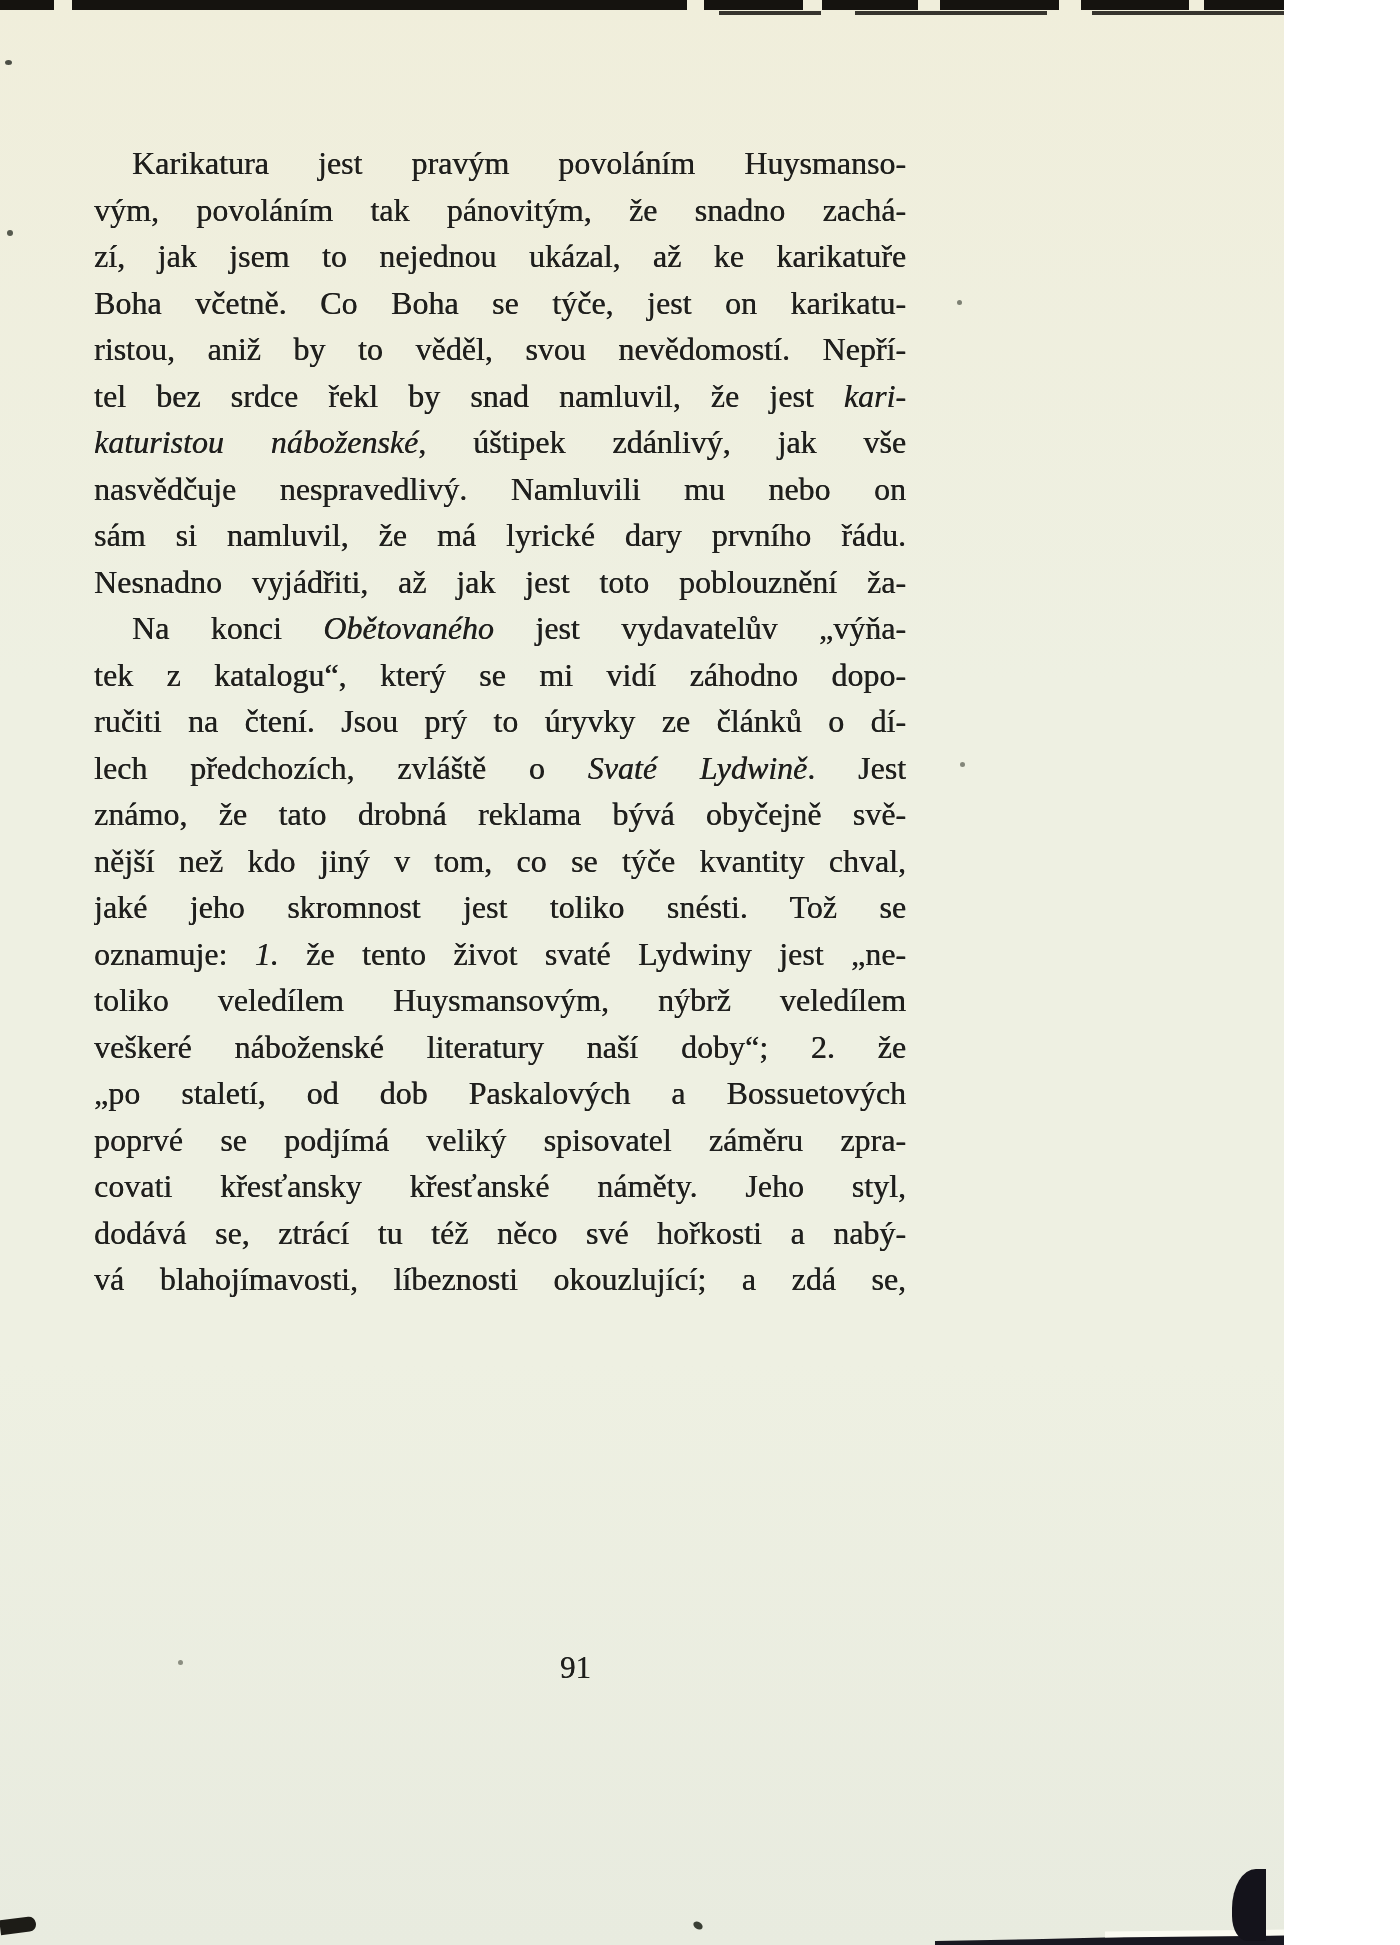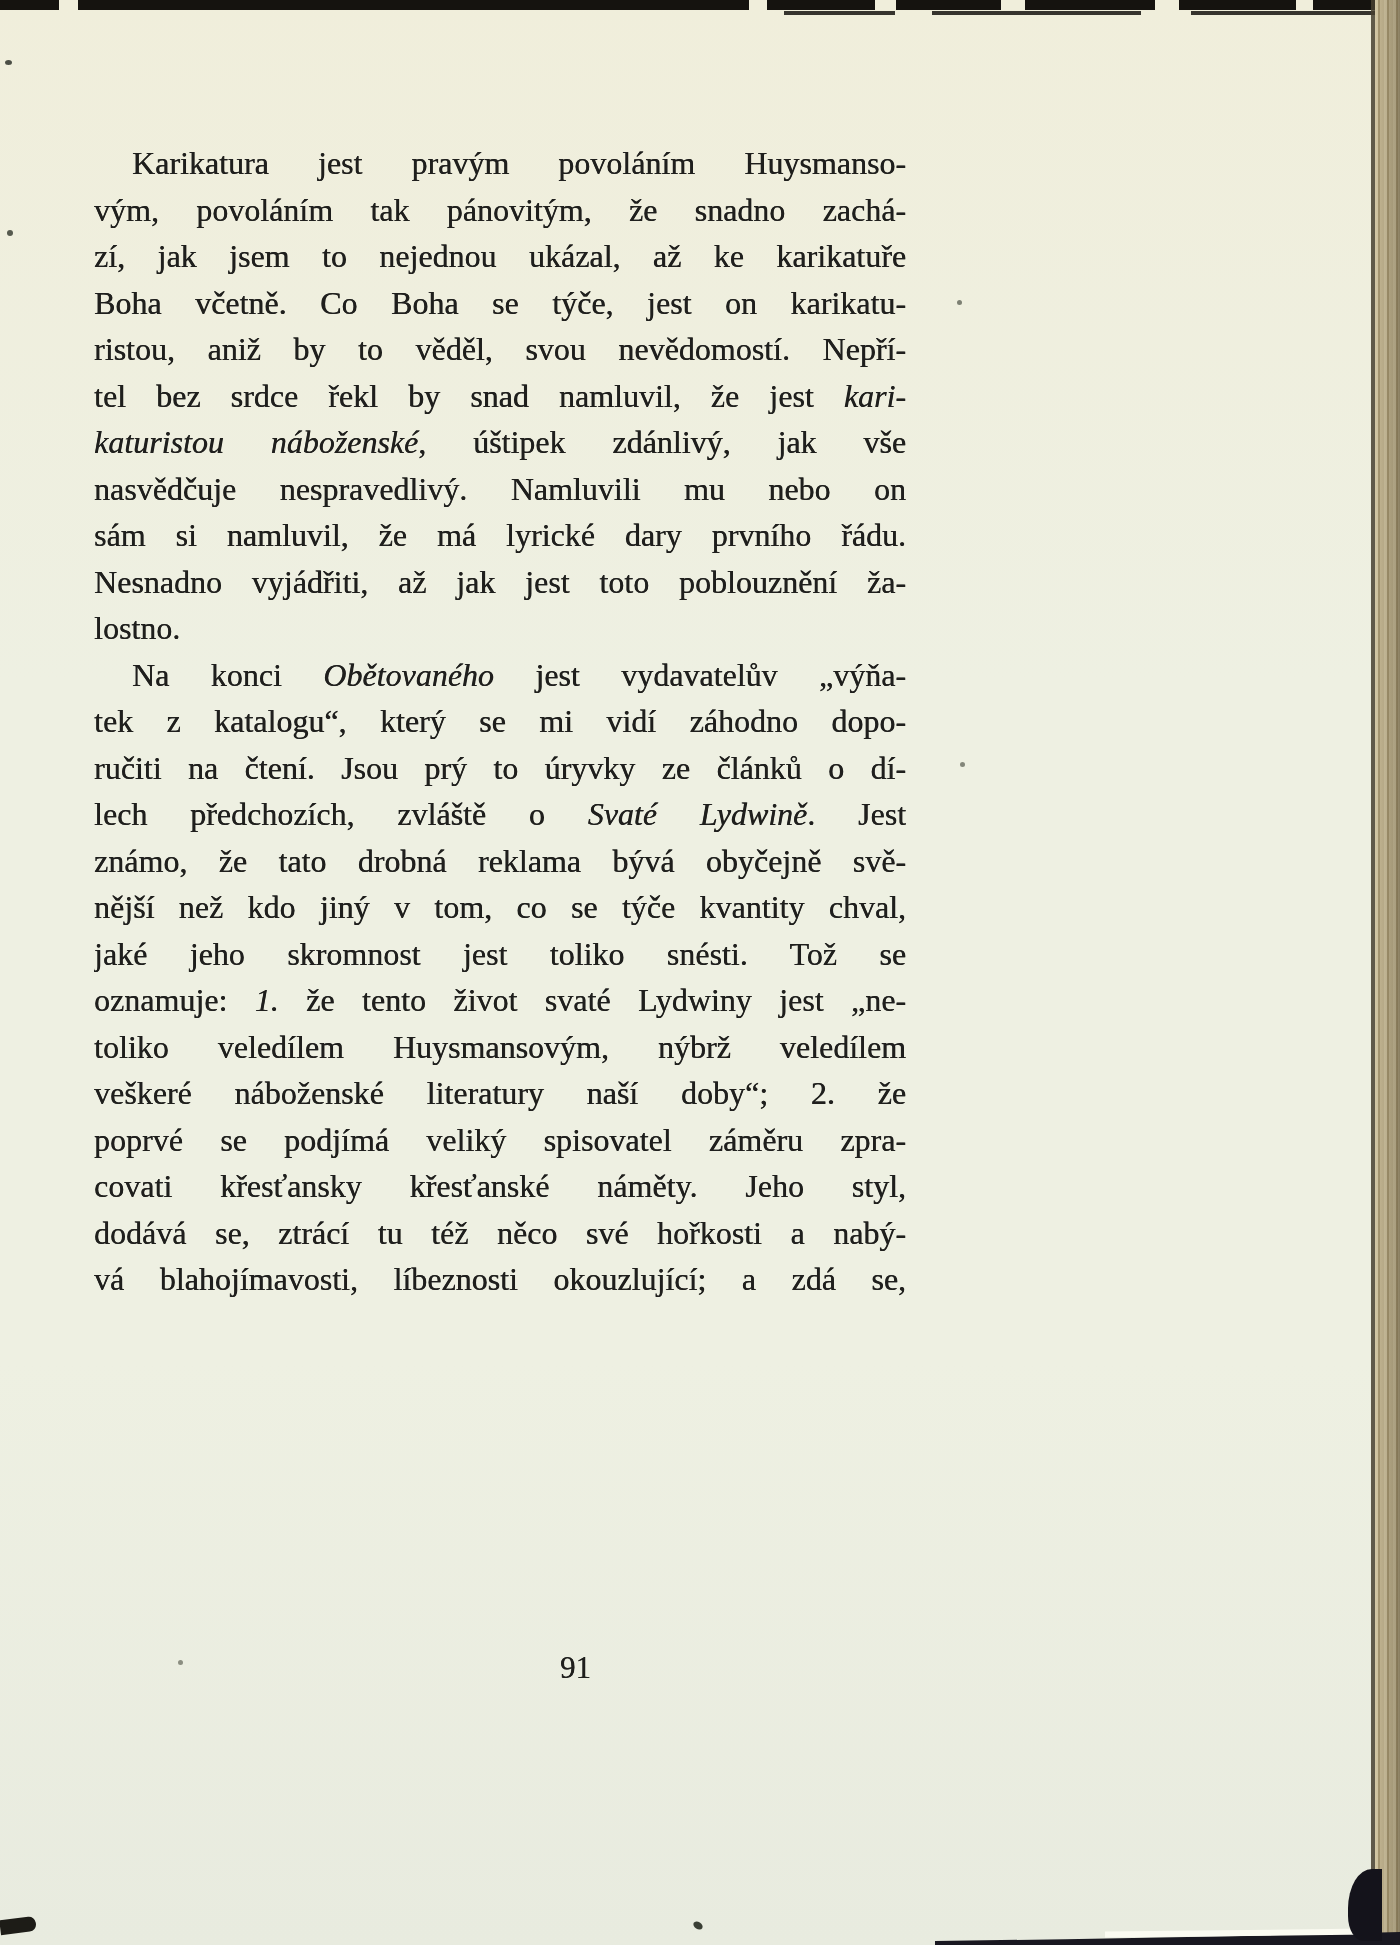--- a/index.html
+++ b/index.html
@@ -5,21 +5,21 @@
   html, body {
     margin: 0;
     padding: 0;
     width: 1400px;
     height: 1945px;
     overflow: hidden;
     font-family: "Liberation Serif", "DejaVu Serif", serif;
   }
   .scan {
     position: relative;
-    width: 1400px;
+    width: 1284px;
     height: 1945px;
     background: linear-gradient(180deg,
       var(--paper_top, #f0eedb) 0%,
       var(--paper_mid, #eef0e2) 35%,
       var(--paper_mid, #eef0e2) 70%,
       var(--paper_bottom, #e8ebdf) 100%);
     overflow: hidden;
   }
 
   
@@ -153,31 +153,31 @@
       <div class="line indent"><span>Karikatura jest pravým povoláním Huysmanso-</span></div>
       <div class="line"><span>vým, povoláním tak pánovitým, že snadno zachá-</span></div>
       <div class="line"><span>zí, jak jsem to nejednou ukázal, až ke karikatuře</span></div>
       <div class="line"><span>Boha včetně. Co Boha se týče, jest on karikatu-</span></div>
       <div class="line"><span>ristou, aniž by to věděl, svou nevědomostí. Nepří-</span></div>
       <div class="line"><span>tel bez srdce řekl by snad namluvil, že jest </span><em>kari-</em></div>
       <div class="line"><em>katuristou náboženské</em><span>, úštipek zdánlivý, jak vše</span></div>
       <div class="line"><span>nasvědčuje nespravedlivý. Namluvili mu nebo on</span></div>
       <div class="line"><span>sám si namluvil, že má lyrické dary prvního řádu.</span></div>
       <div class="line"><span>Nesnadno vyjádřiti, až jak jest toto poblouznění ža-</span></div>
-      <div class="line short"><span>lostno.</span></div>
       <div class="line indent"><span>Na konci </span><em>Obětovaného</em><span> jest vydavatelův „výňa-</span></div>
       <div class="line"><span>tek z katalogu“, který se mi vidí záhodno dopo-</span></div>
       <div class="line"><span>ručiti na čtení. Jsou prý to úryvky ze článků o dí-</span></div>
       <div class="line"><span>lech předchozích, zvláště o </span><em>Svaté Lydwině</em><span>. Jest</span></div>
       <div class="line"><span>známo, že tato drobná reklama bývá obyčejně svě-</span></div>
       <div class="line"><span>nější než kdo jiný v tom, co se týče kvantity chval,</span></div>
       <div class="line"><span>jaké jeho skromnost jest toliko snésti. Tož se</span></div>
       <div class="line"><span>oznamuje: </span><em>1.</em><span> že tento život svaté Lydwiny jest „ne-</span></div>
       <div class="line"><span>toliko veledílem Huysmansovým, nýbrž veledílem</span></div>
       <div class="line"><span>veškeré náboženské literatury naší doby“; 2. že</span></div>
+      <div class="line"><span>„po staletí, od dob Paskalových a Bossuetových</span></div>
       <div class="line"><span>poprvé se podjímá veliký spisovatel záměru zpra-</span></div>
       <div class="line"><span>covati křesťansky křesťanské náměty. Jeho styl,</span></div>
       <div class="line"><span>dodává se, ztrácí tu též něco své hořkosti a nabý-</span></div>
       <div class="line"><span>vá blahojímavosti, líbeznosti okouzlující; a zdá se,</span></div>
     </div>
 
   <div class="page-number">91</div>
 </div>
 
 </body></html>

